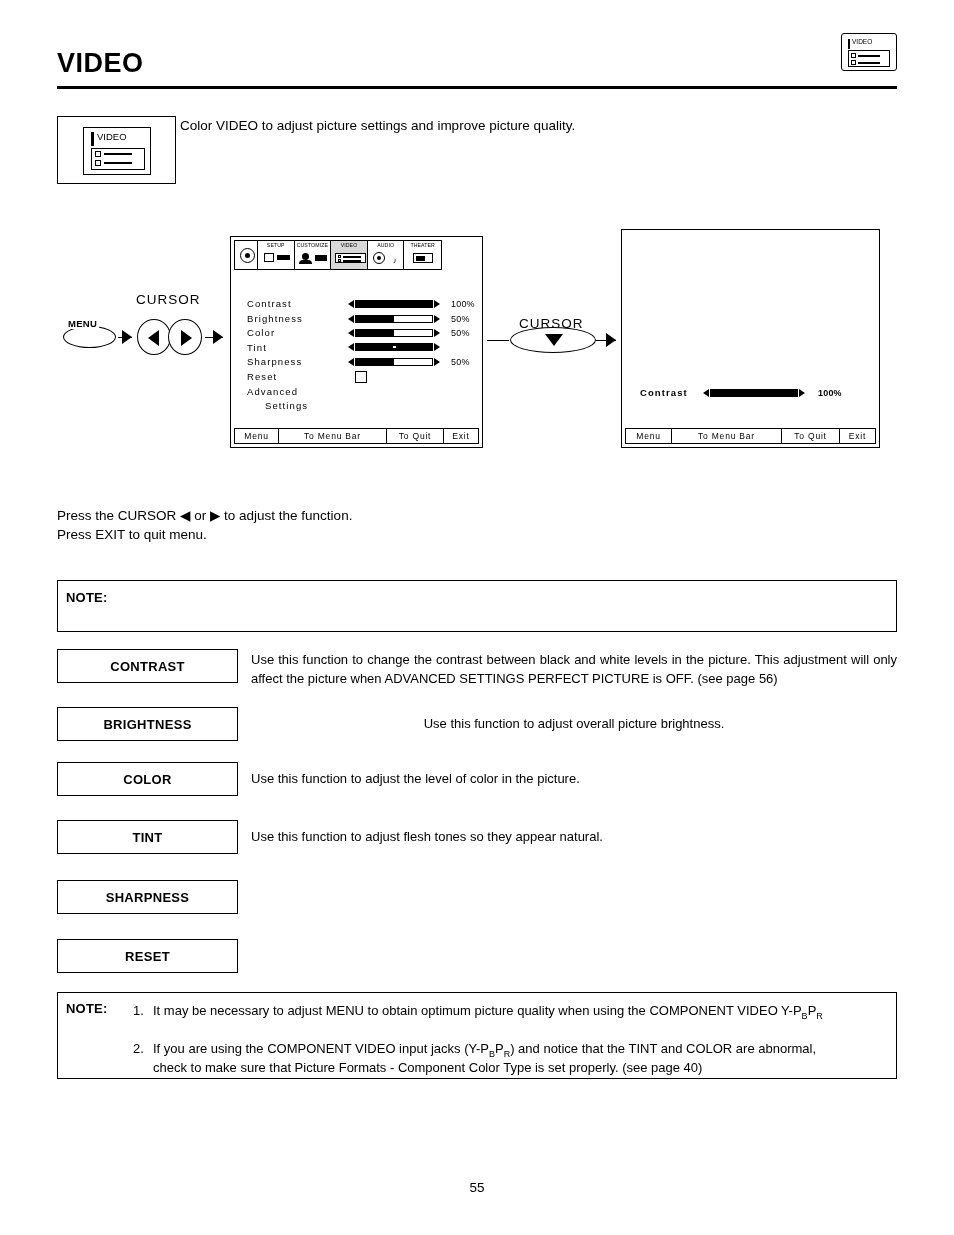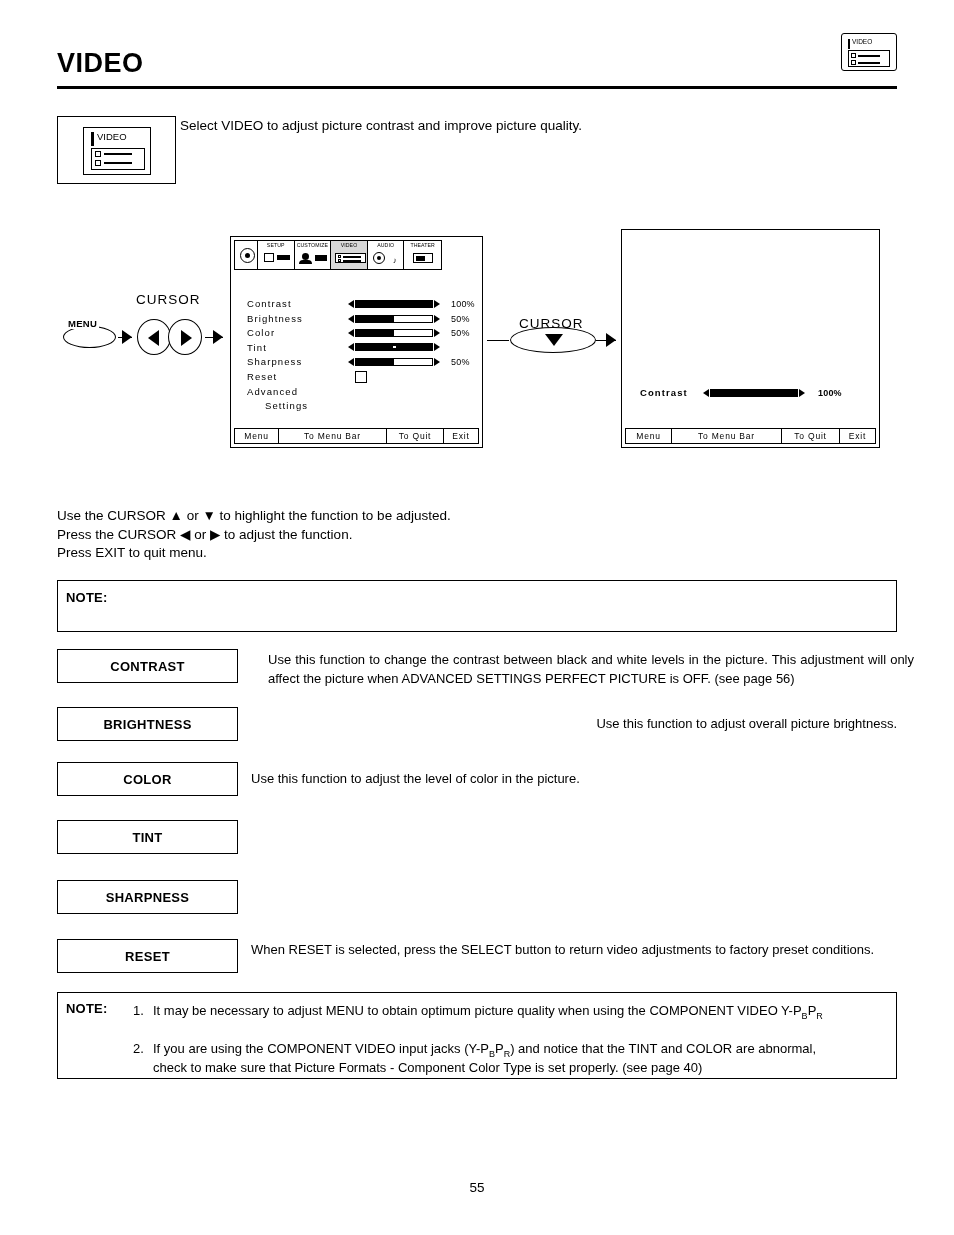--- a/index.html
+++ b/index.html
@@ -401,21 +401,21 @@
       <div class="vicon-label" style="left:13px; top:3px; font-size:9.5px;">VIDEO</div>
       <div class="vicon-inner" style="left:7px; top:20px; width:54px; height:22px;">
         <div class="vsq" style="left:3px; top:2px; width:6px; height:6px;"></div>
         <div class="vbar" style="left:12px; top:4px; width:28px; height:2px;"></div>
         <div class="vsq" style="left:3px; top:11px; width:6px; height:6px;"></div>
         <div class="vbar" style="left:12px; top:13px; width:28px; height:2px;"></div>
       </div>
     </div>
   </div>
 
-  <div class="intro-text">Select VIDEO to adjust picture contrast and improve picture quality.</div>
+  <div class="intro-text">Color VIDEO to adjust picture settings and improve picture quality.</div>
 
   <div class="osd osd-left">
 
     <div class="menubar">
       <div class="mb-cell first">
         <div style="position:absolute; left:5px; top:7px; width:15px; height:15px; border-radius:50%; border:1px solid #000; box-sizing:border-box;"></div>
         <div style="position:absolute; left:10px; top:12px; width:5px; height:5px; border-radius:50%; background:#000;"></div>
       </div>
 
       <div class="mb-cell">
@@ -560,43 +560,42 @@
 
   <div class="lbl-cursor" style="left:519px; top:316px;">CURSOR</div>
   <div class="conn" style="left:487px; top:340px; width:22px;"></div>
   <div class="ellipse-wide">
     <div class="tri tri-d" style="left:34px; top:6px;"></div>
   </div>
   <div class="conn" style="left:596px; top:340px; width:20px;"></div>
   <div class="bigarrow" style="left:606px; top:333px;"></div>
 
   <div class="instructions">
-    <div>Use the CURSOR ▲ or ▼ to highlight the function to be adjusted.</div>
     <div>Press the CURSOR ◀ or ▶ to adjust the function.</div>
     <div>Press EXIT to quit menu.</div>
   </div>
 
   <div class="note-box" style="left:57px; top:580px; width:840px; height:52px;"></div>
   <div class="note-label" style="left:66px; top:590px;">NOTE:</div>
 
   <div class="fn-box" style="left:57px; top:649px; width:181px; height:34px;">CONTRAST</div>
-  <div class="fn-desc" style="left:268px; top:650px; width:646px;">Use this function to change the contrast between black and white levels in the picture.  This adjustment will only affect the picture when ADVANCED SETTINGS PERFECT PICTURE is OFF. (see page 56)</div>
+  <div class="fn-desc" style="left:251px; top:650px; width:646px;">Use this function to change the contrast between black and white levels in the picture.  This adjustment will only affect the picture when ADVANCED SETTINGS PERFECT PICTURE is OFF. (see page 56)</div>
 
   <div class="fn-box" style="left:57px; top:707px; width:181px; height:34px;">BRIGHTNESS</div>
-  <div class="fn-desc" style="left:251px; top:714px; width:646px; text-align:right;">Use this function to adjust overall picture brightness.</div>
+  <div class="fn-desc" style="left:251px; top:714px; width:646px; text-align:center;">Use this function to adjust overall picture brightness.</div>
 
   <div class="fn-box" style="left:57px; top:762px; width:181px; height:34px;">COLOR</div>
   <div class="fn-desc" style="left:251px; top:769px; width:646px; text-align:left;">Use this function to adjust the level of color in the picture.</div>
 
   <div class="fn-box" style="left:57px; top:820px; width:181px; height:34px;">TINT</div>
+  <div class="fn-desc" style="left:251px; top:827px; width:646px; text-align:left;">Use this function to adjust flesh tones so they appear natural.</div>
 
   <div class="fn-box" style="left:57px; top:880px; width:181px; height:34px;">SHARPNESS</div>
 
   <div class="fn-box" style="left:57px; top:939px; width:181px; height:34px;">RESET</div>
-  <div class="fn-desc" style="left:251px; top:940px; width:646px;">When RESET is selected, press the SELECT button to return video adjustments to factory preset conditions.</div>
 
   <div class="note-box" style="left:57px; top:992px; width:840px; height:87px;"></div>
   <div class="note-label" style="left:66px; top:1001px;">NOTE:</div>
 
   <div class="note-text" style="left:133px; top:1001px; width:14px; text-align:left;">1.</div>
   <div class="note-text" style="left:153px; top:1001px; width:735px; text-align:left;">
     <span>It may be necessary to adjust MENU to obtain optimum picture quality when using the COMPONENT VIDEO Y-P</span><sub>B</sub><span>P</span><sub>R</sub>
   </div>
 
   <div class="note-text" style="left:133px; top:1039px; width:14px; text-align:left;">2.</div>

